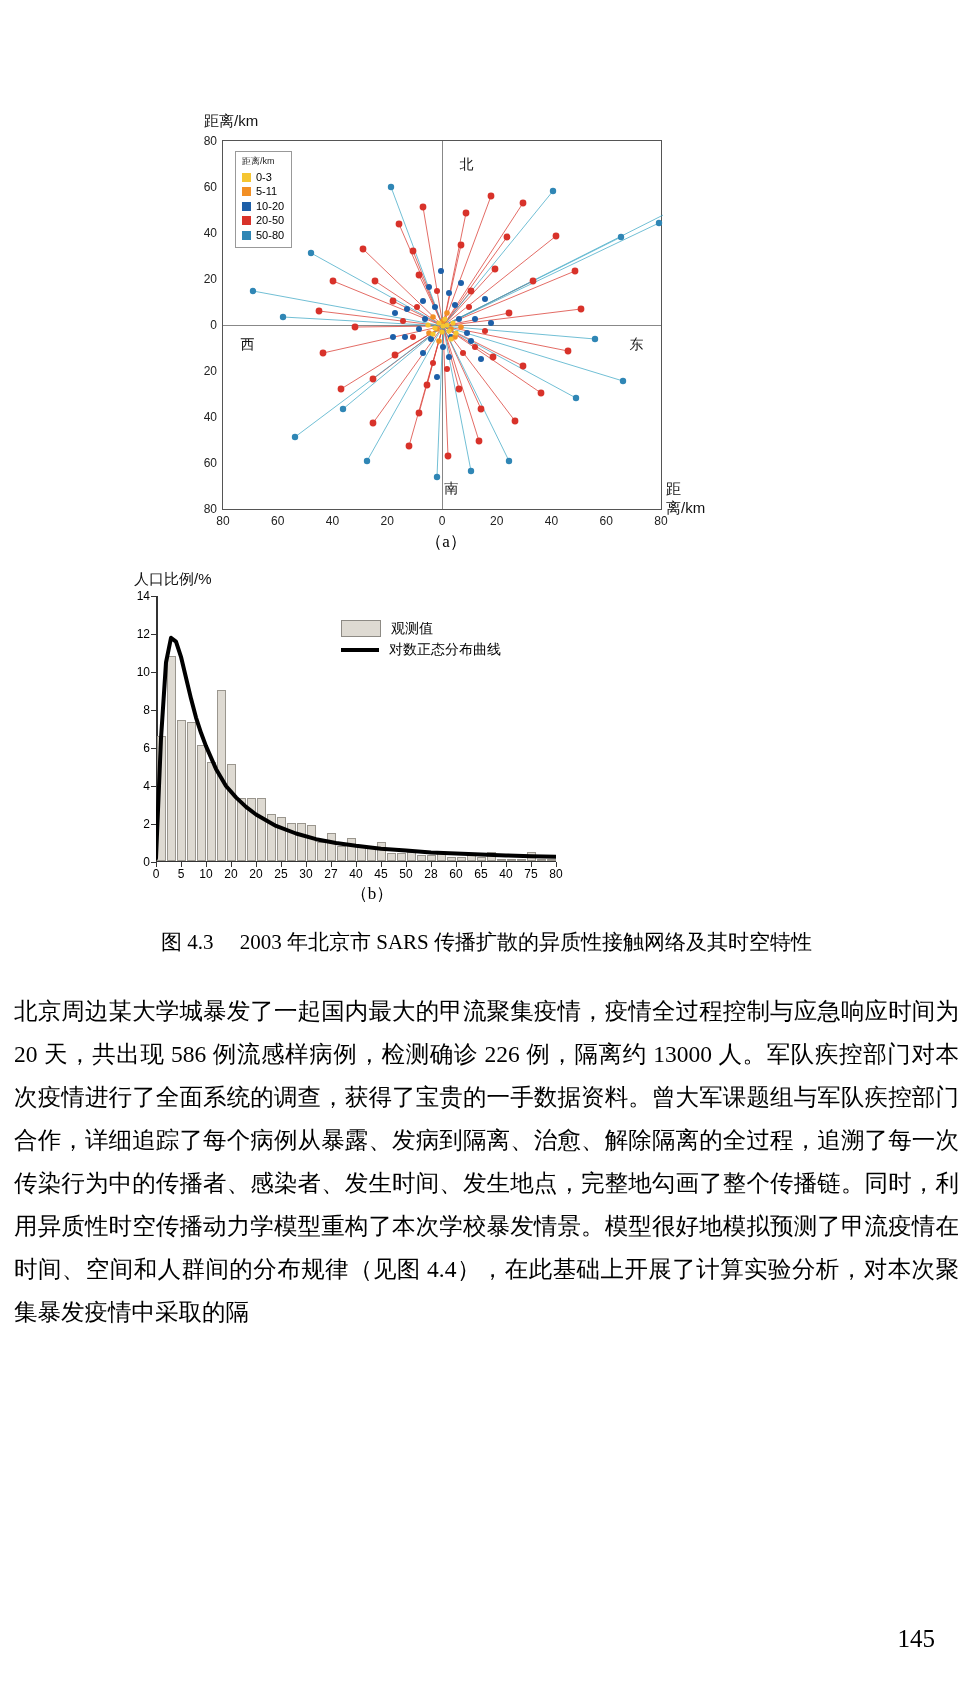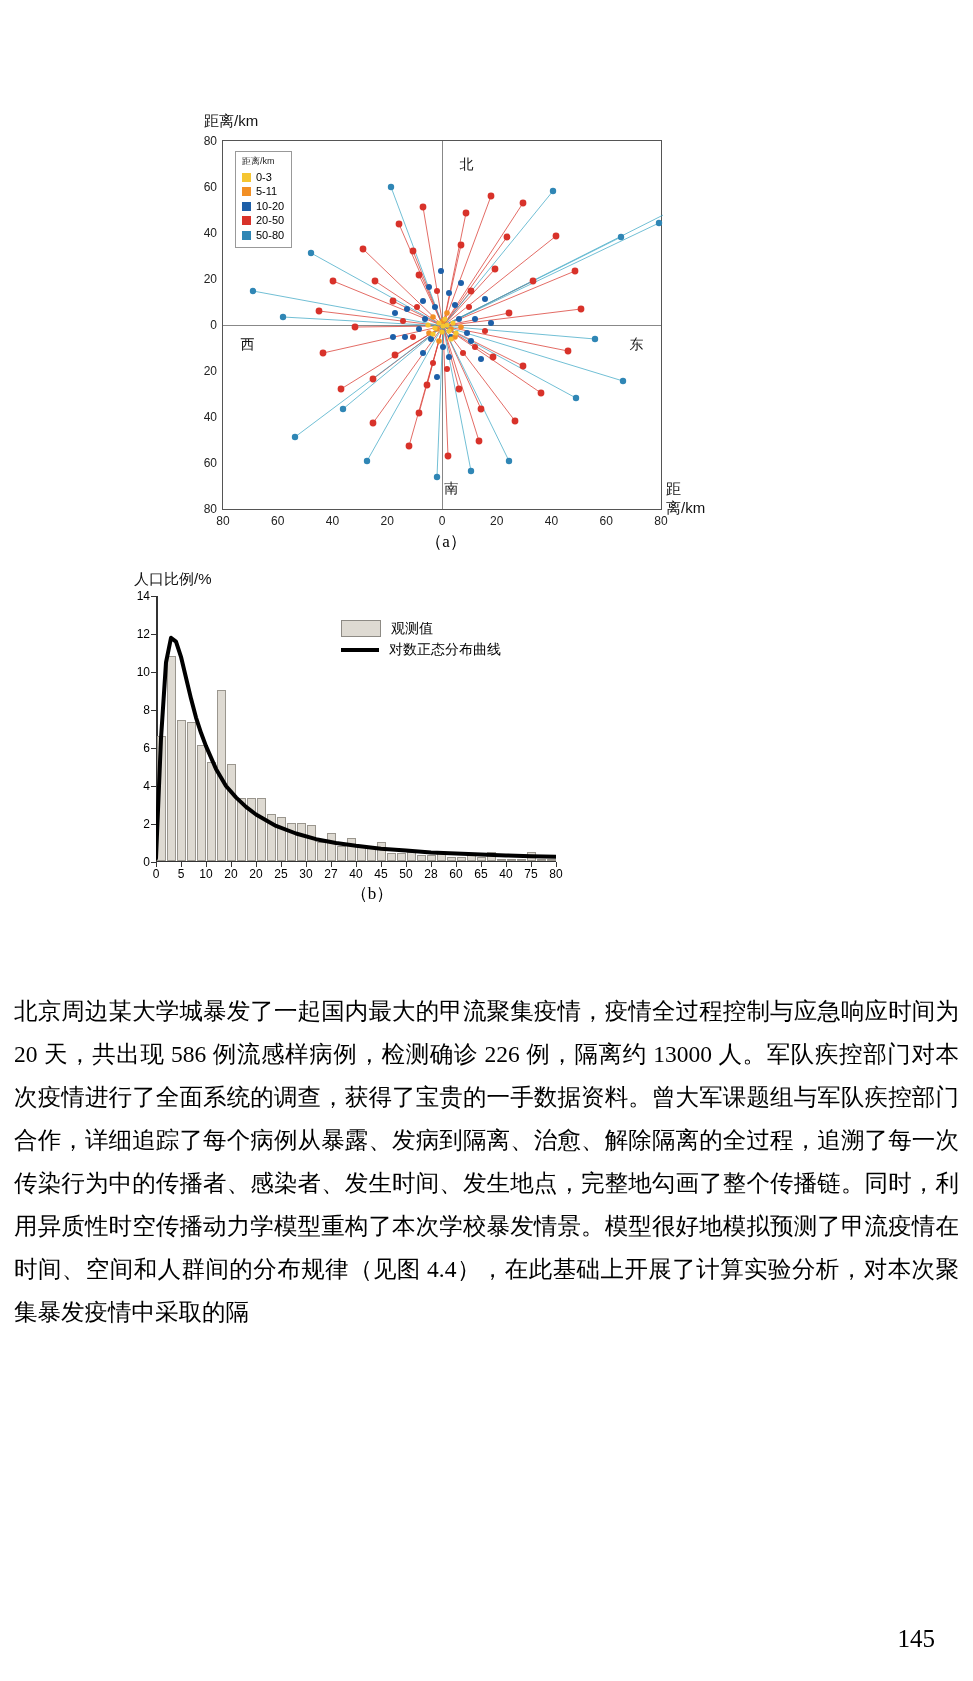--- a/index.html
+++ b/index.html
@@ -662,17 +662,18 @@
         <div class="lrow">
           <span class="swline"></span>
           <span>对数正态分布曲线</span>
         </div>
       </div>
     </div>
 
     <div class="subcap" style="top:312px; left:-58px">（b）</div>
   </div>
 
+  <div class="fig-caption">图 4.3  2003 年北京市 SARS 传播扩散的异质性接触网络及其时空特性</div>
 
   <div class="body-text">北京周边某大学城暴发了一起国内最大的甲流聚集疫情，疫情全过程控制与应急响应时间为 20 天，共出现 586 例流感样病例，检测确诊 226 例，隔离约 13000 人。军队疾控部门对本次疫情进行了全面系统的调查，获得了宝贵的一手数据资料。曾大军课题组与军队疾控部门合作，详细追踪了每个病例从暴露、发病到隔离、治愈、解除隔离的全过程，追溯了每一次传染行为中的传播者、感染者、发生时间、发生地点，完整地勾画了整个传播链。同时，利用异质性时空传播动力学模型重构了本次学校暴发情景。模型很好地模拟预测了甲流疫情在时间、空间和人群间的分布规律（见图 4.4），在此基础上开展了计算实验分析，对本次聚集暴发疫情中采取的隔</div>
 
   <div class="page-number">145</div>
 </div>
 
 </body></html>

